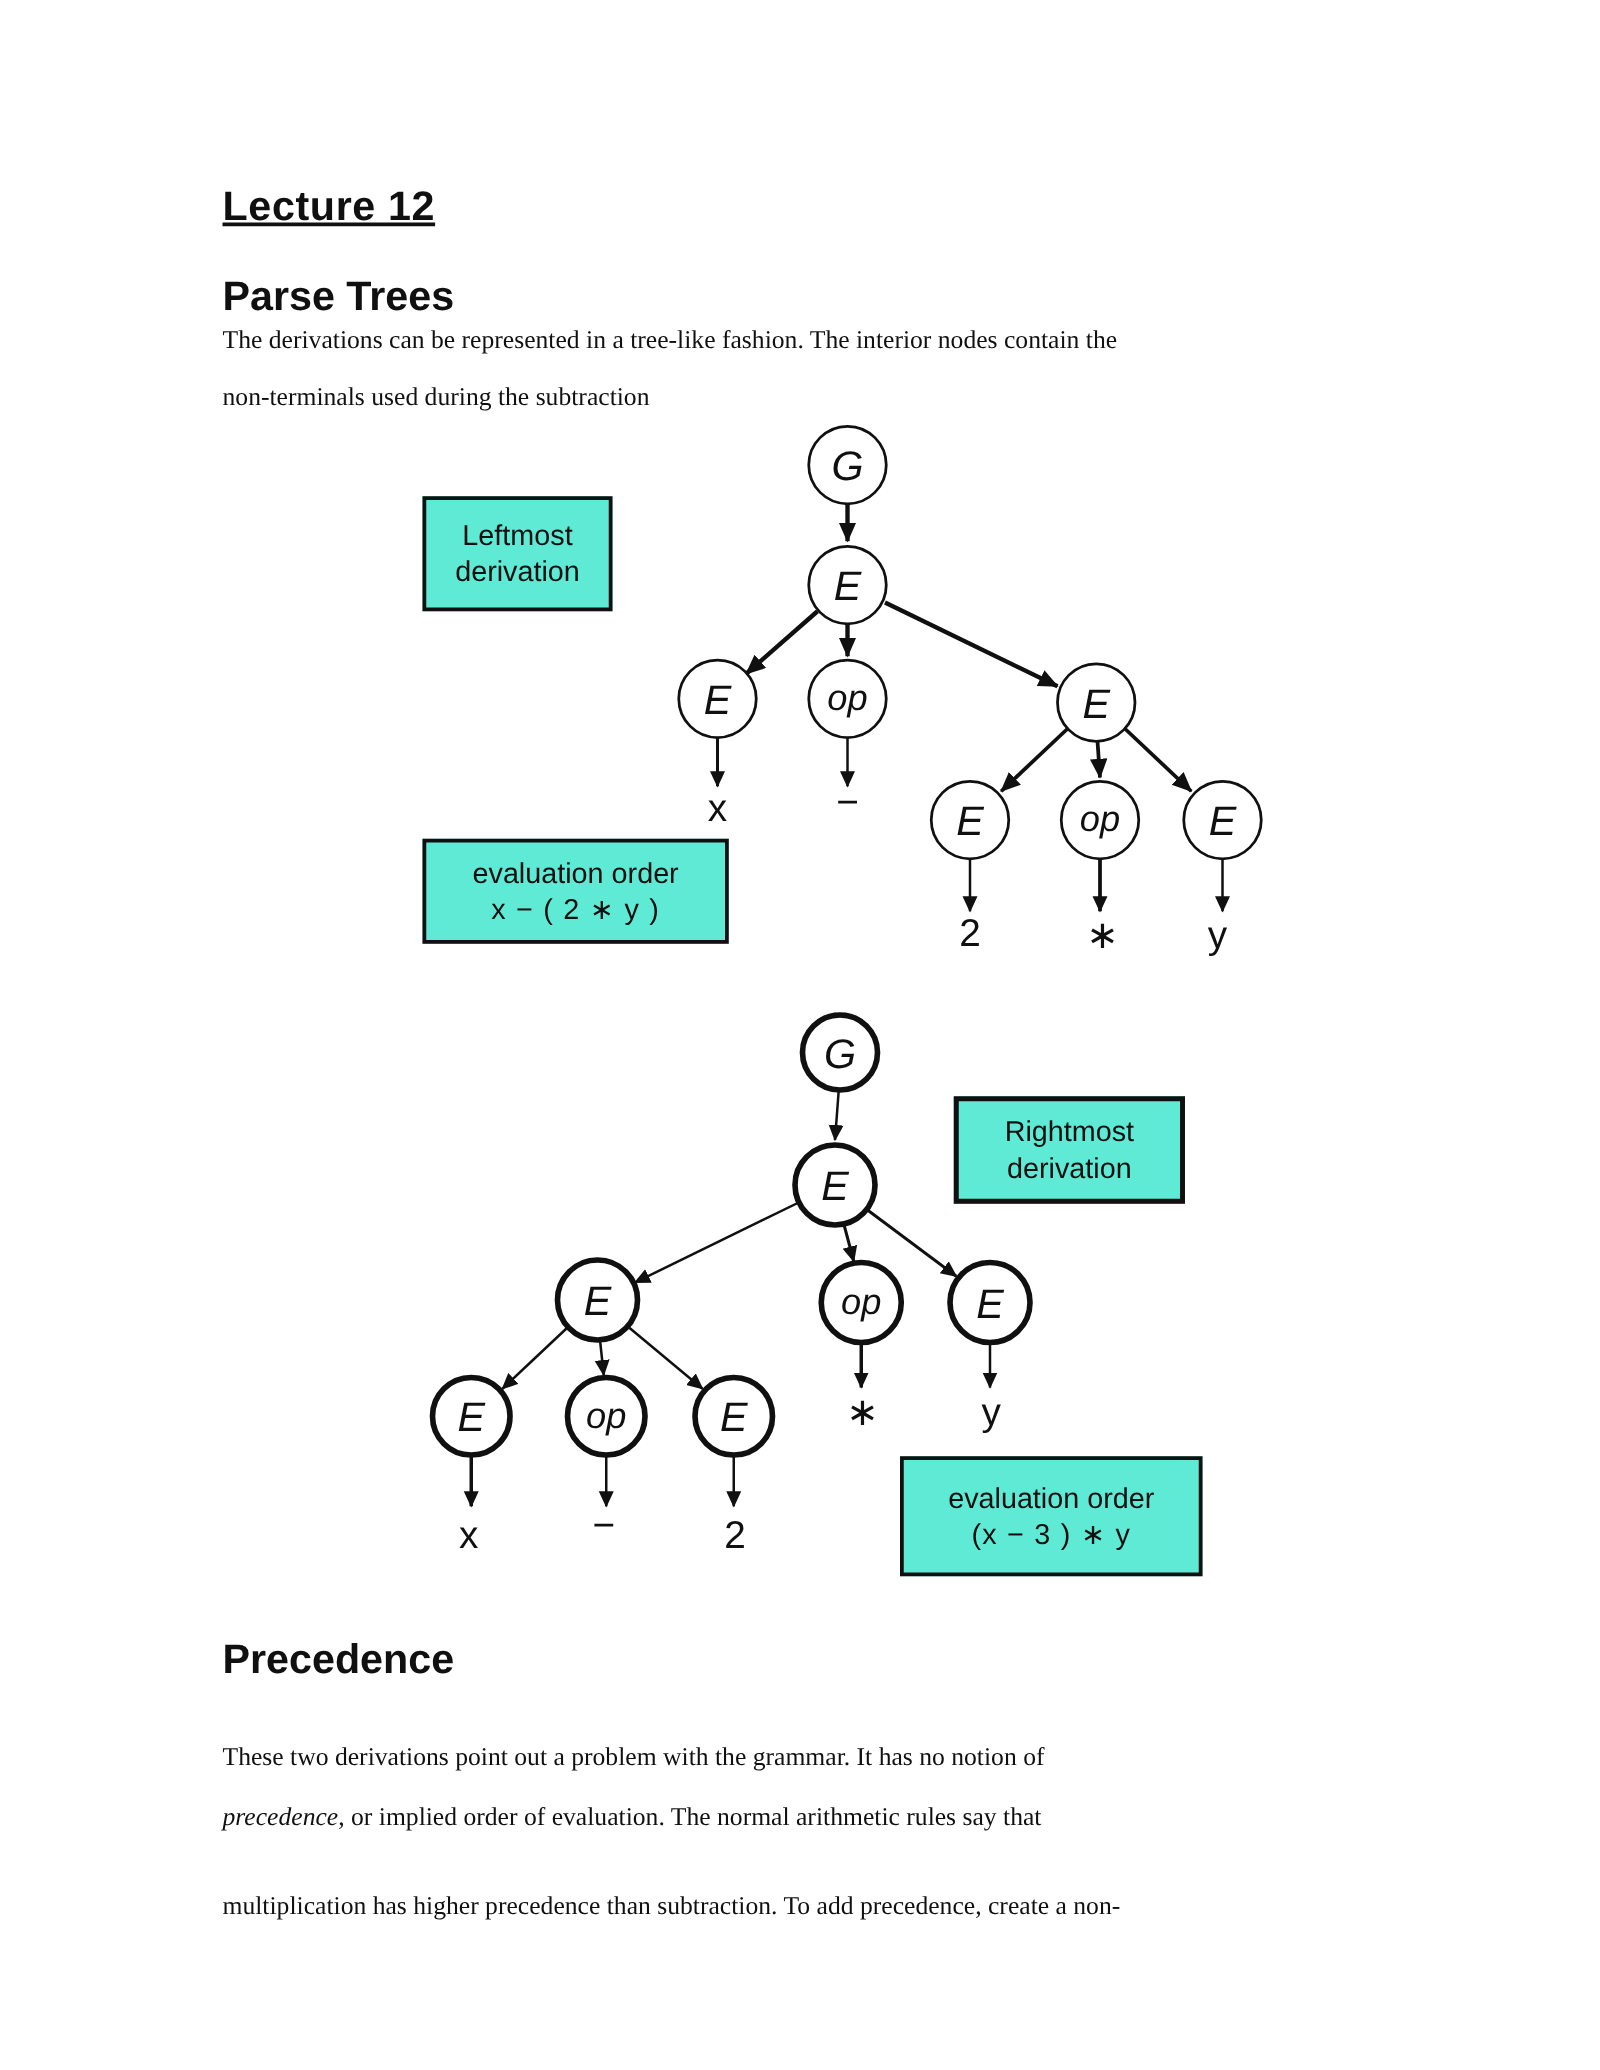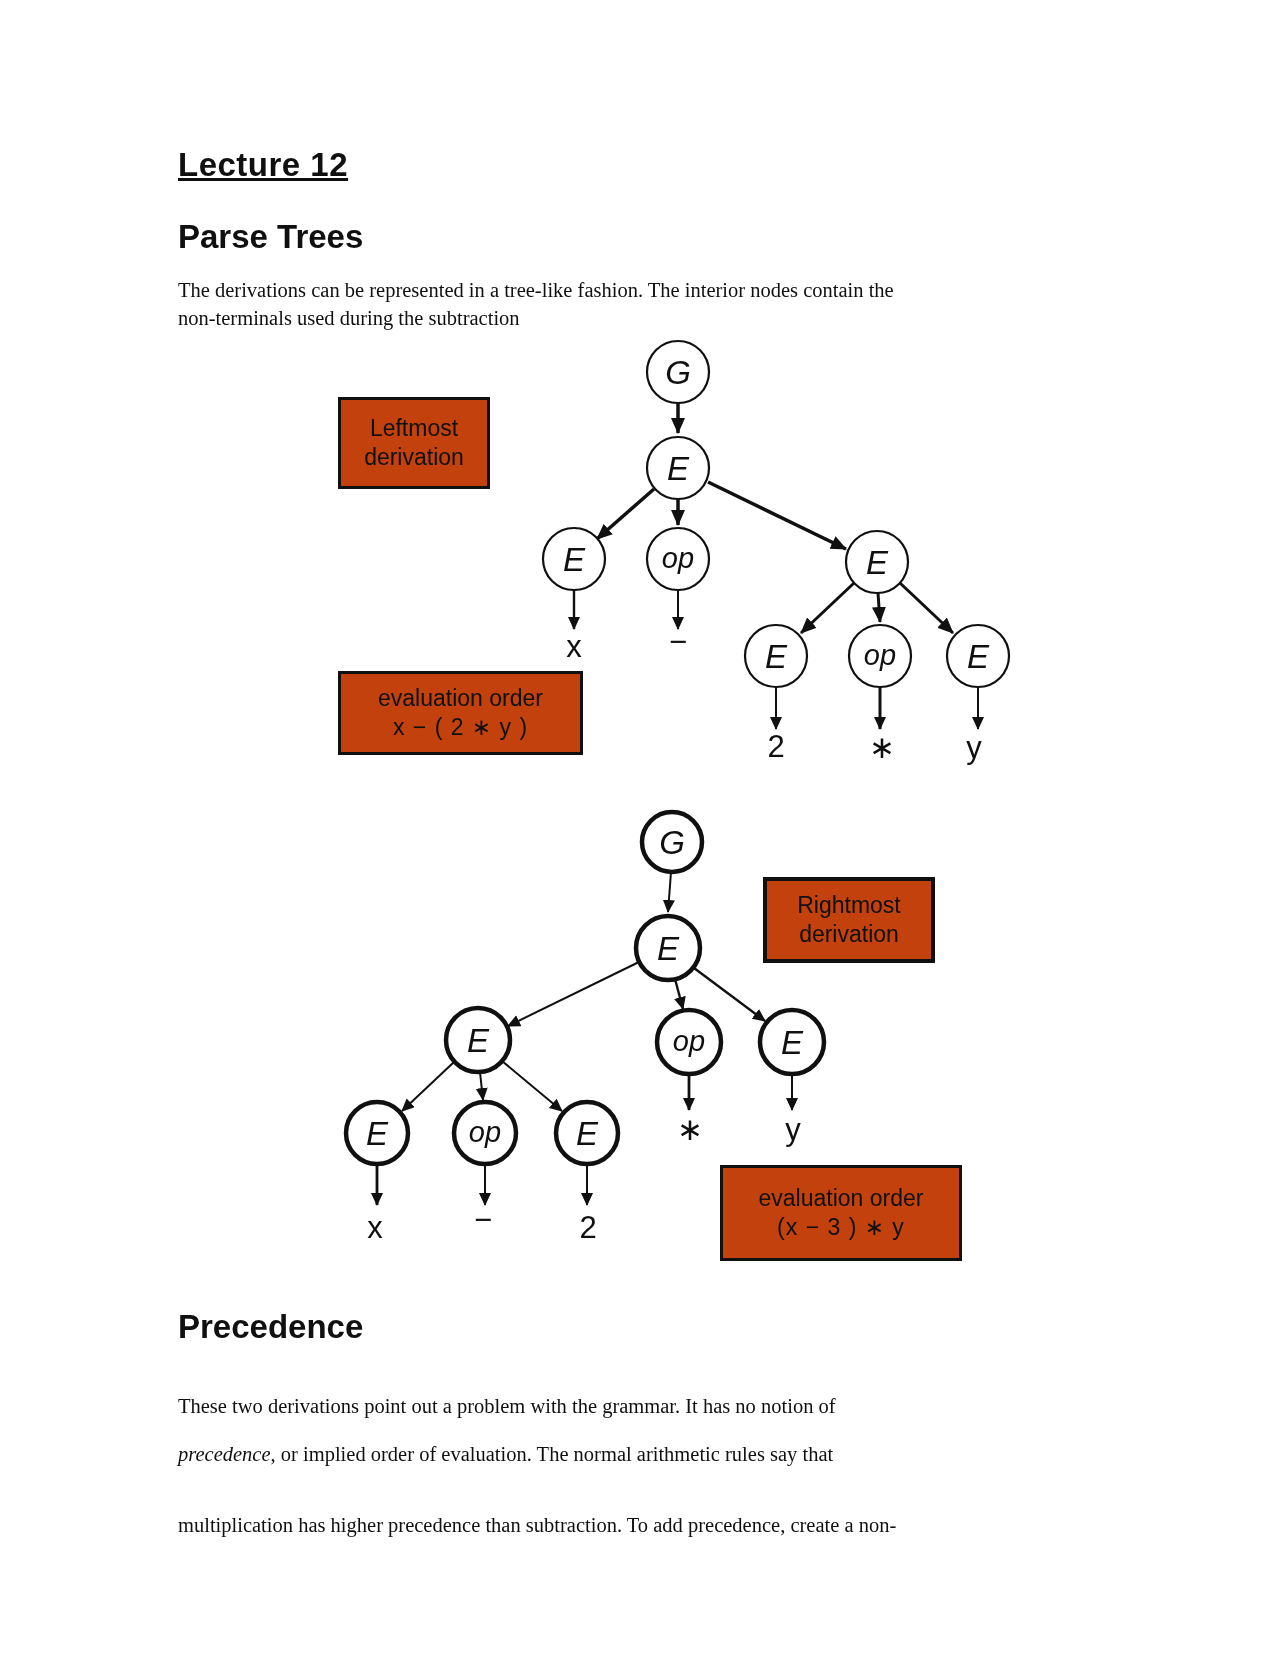--- a/index.html
+++ b/index.html
@@ -5,42 +5,42 @@
 <style>
   html,body{margin:0;padding:0;background:#ffffff;}
   body{width:1280px;height:1656px;position:relative;overflow:hidden;
        font-family:"Liberation Sans",sans-serif;color:#101010;}
   .abs{position:absolute;}
   .doc-title{left:178px;top:146px;font-size:33px;font-weight:bold;letter-spacing:.5px;text-decoration:underline;}
   .h2{font-size:33px;font-weight:bold;}
   .serif-line{font-family:"Liberation Serif",serif;font-size:20.5px;white-space:nowrap;}
   .label-box{position:absolute;box-sizing:border-box;border:3px solid #101010;
              display:flex;flex-direction:column;align-items:center;justify-content:center;
-             text-align:center;font-size:23px;line-height:29px;background:#c2410c;}
+             text-align:center;font-size:23px;line-height:29px;background:#5eead4;}
   .label-box.thick{border-width:4px;}
   .formula{letter-spacing:1px;}
   svg{position:absolute;overflow:visible;}
   .edge{stroke:#101010;fill:none;}
   .node-circle{fill:#ffffff;stroke:#101010;}
   .t1 .node-circle{stroke-width:2.2px;}
   .t2 .node-circle{stroke-width:4.5px;}
   .node-label{font-family:"Liberation Sans",sans-serif;font-style:italic;font-size:33px;
               fill:#101010;text-anchor:middle;}
   .node-label.op{font-size:29px;}
   .leaf-label{font-family:"Liberation Sans",sans-serif;font-size:31px;fill:#101010;text-anchor:middle;}
   .it{font-style:italic;}
 </style>
 </head>
 <body>
 
 <div class="abs doc-title">Lecture 12</div>
 
 <div class="abs h2" style="left:178px;top:218px;">Parse Trees</div>
 
-<div class="abs serif-line" style="left:178px;top:279px;">The derivations can be represented in a tree-like fashion. The interior nodes contain the</div>
+<div class="abs serif-line" style="left:178px;top:261px;">The derivations can be represented in a tree-like fashion. The interior nodes contain the</div>
 <div class="abs serif-line" style="left:178px;top:307px;">non-terminals used during the subtraction</div>
 
 <svg class="t1" style="left:300px;top:330px;" width="730" height="450" viewBox="0 0 730 450">
   <defs>
     <marker id="ahb1" markerUnits="userSpaceOnUse" markerWidth="18" markerHeight="15" refX="15" refY="7" orient="auto">
         <path d="M0,0 L16,7 L0,14 z" fill="#101010"></path>
       </marker>
     <marker id="ahs1" markerUnits="userSpaceOnUse" markerWidth="15" markerHeight="13" refX="12" refY="6" orient="auto">
         <path d="M0,0 L13,6 L0,12 z" fill="#101010"></path>
       </marker>
@@ -162,21 +162,21 @@
     <text class="node-label" x="267" y="355">E</text>
   </g>
 
   <text class="leaf-label" x="55" y="448">x</text>
   <text class="leaf-label" x="163" y="440">−</text>
   <text class="leaf-label" x="268" y="448">2</text>
   <text class="leaf-label" x="370" y="350">∗</text>
   <text class="leaf-label" x="473" y="350">y</text>
 </svg>
 
-<div class="label-box thick" style="left:763px;top:877px;width:172px;height:86px;">
+<div class="label-box thick" style="left:763px;top:877px;width:185px;height:86px;">
   <div>Rightmost</div>
   <div>derivation</div>
 </div>
 
 <div class="label-box" style="left:720px;top:1165px;width:242px;height:96px;">
   <div>evaluation order</div>
   <div class="formula">(x − 3 ) ∗ y</div>
 </div>
 
 <div class="abs h2" style="left:178px;top:1308px;">Precedence</div>

